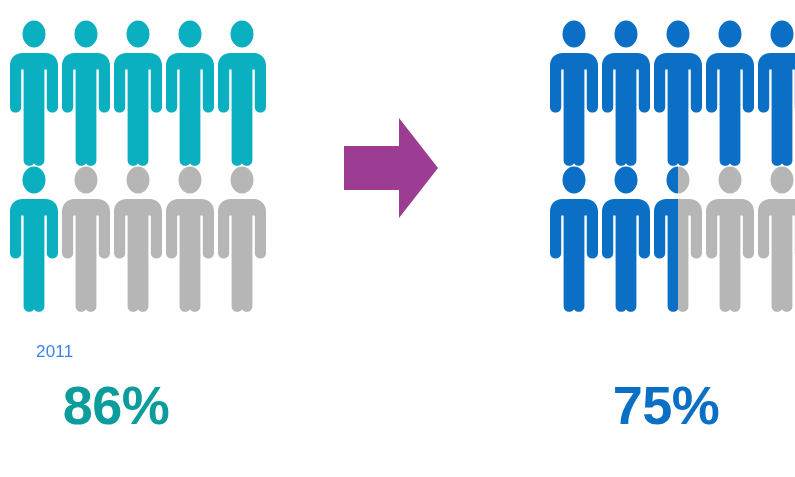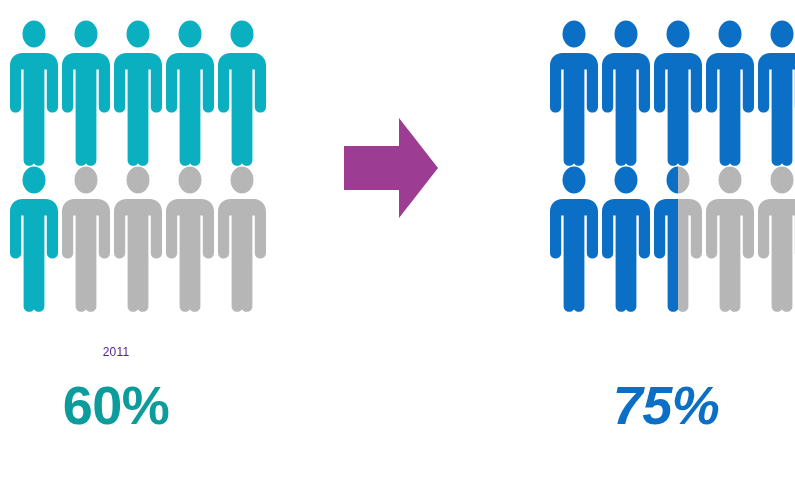--- a/index.html
+++ b/index.html
@@ -36,39 +36,38 @@
 
   
   .arrow-wrap {
     position: absolute;
   }
   .arrow-wrap svg { display: block; }
 
   
   .year-label {
     position: absolute;
-    text-align: center;
-    font-size: 12px;
+    font-size: 17px;
     font-weight: 400;
-    color: #4c1d95;
+    color: #3b82f6;
     letter-spacing: 0.2px;
     line-height: 20px;
     white-space: nowrap;
   }
   .pct-label {
     position: absolute;
     text-align: center;
     font-size: 54px;
     font-weight: bold;
     line-height: 58px;
     white-space: nowrap;
     letter-spacing: -0.5px;
   }
   .pct-left  { color: #0c9c9c; }
-  .pct-right { color: #0b6fc6; font-style: italic; }
+  .pct-right { color: #0b6fc6; }
 </style>
 </head>
 <body>
 
 <div id="canvas">
 
   <div class="pictogram-group" id="group-left" style="left:8px; top:20px;">
       <div class="picto-row" style="top: 0px; height: 146px;">
         <div class="person" style="left: 0px;">
           <svg width="52" height="146" viewBox="0 0 52 146">
@@ -323,18 +322,18 @@
             </defs>
             <ellipse cx="26" cy="14" rx="11.5" ry="13.5" fill="#b6b6b6"></ellipse>
             <path d="M14.5,33 C7.2,33 2,38.2 2,45.4 L2,87 C2,90.3 4.4,92.6 7.6,92.6 C10.8,92.6 13.2,90.3 13.2,87 L13.2,49.5 L15.6,49.5 L15.6,140.2 C15.6,143.4 18,145.8 21.2,145.8 C24.4,145.8 26.8,143.4 26.8,140.2 L26.8,96 L25.2,96 L25.2,140.2 C25.2,143.4 27.6,145.8 30.8,145.8 C34,145.8 36.4,143.4 36.4,140.2 L36.4,49.5 L38.8,49.5 L38.8,87 C38.8,90.3 41.2,92.6 44.4,92.6 C47.6,92.6 50,90.3 50,87 L50,45.4 C50,38.2 44.8,33 37.5,33 Z" fill="#b6b6b6"></path>
           </svg>
         </div>
       </div>
     </div>
 
   <div class="year-label" style="left:36px; top:342px; width:160px;">2011</div>
 
-  <div class="pct-label pct-left" style="left:36px; top:376px; width:160px;">60%</div>
+  <div class="pct-label pct-left" style="left:36px; top:376px; width:160px;">86%</div>
 
 
   <div class="pct-label pct-right" style="left:586px; top:376px; width:160px;">75%</div>
 
 </div>
 
 </body></html>

